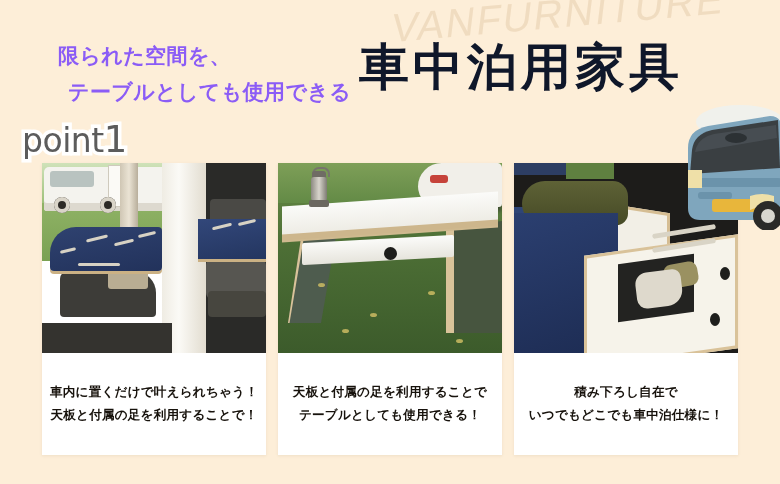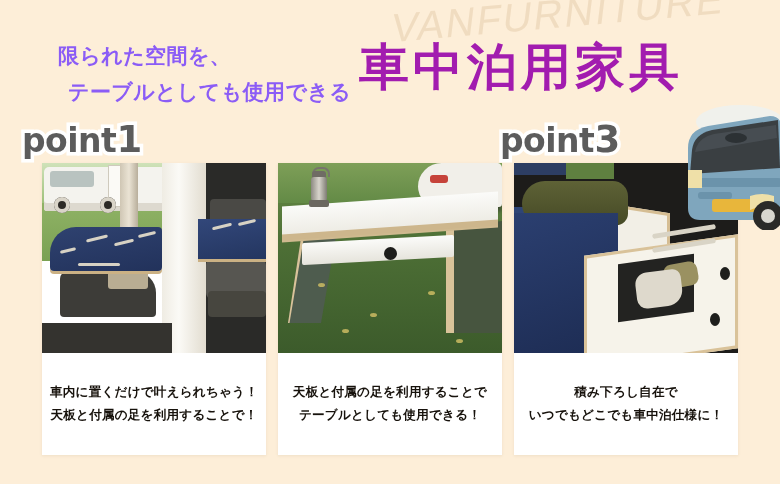--- a/index.html
+++ b/index.html
@@ -57,21 +57,21 @@
     margin-top: 6px;
   }
   .lead .l2 { padding-left: 10px; display: block; }
 
   .maintitle {
     position: absolute;
     left: 359px;
     top: 42px;
     font-size: 50px;
     font-weight: bold;
-    color: #a21caf;
+    color: #0f172a;
     letter-spacing: 4px;
     line-height: 1;
     white-space: nowrap;
   }
 
   
   .car-wrap {
     position: absolute;
     right: -2px;
     top: 104px;
@@ -125,21 +125,21 @@
     color: #17120c;
     line-height: 1.85;
     letter-spacing: 0.2px;
   }
 
   
   .point {
     position: absolute;
     top: 118px;
     font-size: 33px;
-    font-weight: bold;
+    font-weight: normal;
     letter-spacing: -0.5px;
     color: #5c5c5c;
     z-index: 8;
     -webkit-text-stroke: 7px #ffffff;
     paint-order: stroke fill;
     font-family: "DejaVu Sans", "Liberation Sans", sans-serif;
     white-space: nowrap;
     user-select: none;
   }
   .point.p1 { left: 22px; }
@@ -310,23 +310,20 @@
       <path d="M10 66 L24 66 L24 84 L10 84 Z" fill="#efe0a8"></path>
       <path d="M72 92 Q84 88 96 92 L96 106 Q84 100 72 106 Z" fill="#efe0a8"></path>
       <circle cx="90" cy="112" r="15" fill="#2a2a28"></circle>
       <circle cx="90" cy="112" r="7" fill="#d8d6cf"></circle>
     </svg>
   </div>
 
   <div class="point p1">
     <span>point</span><span class="point-num">1</span>
   </div>
-  <div class="point p3">
-    <span>point</span><span class="point-num">3</span>
-  </div>
 
   <div class="cards">
 
     <div class="card c1">
       <div class="photo">
         <div class="ph">
           <div class="p1-sky"></div>
           <div class="p1-hedge"></div>
           <div class="p1-grass"></div>
           <div class="p1-van"></div>

